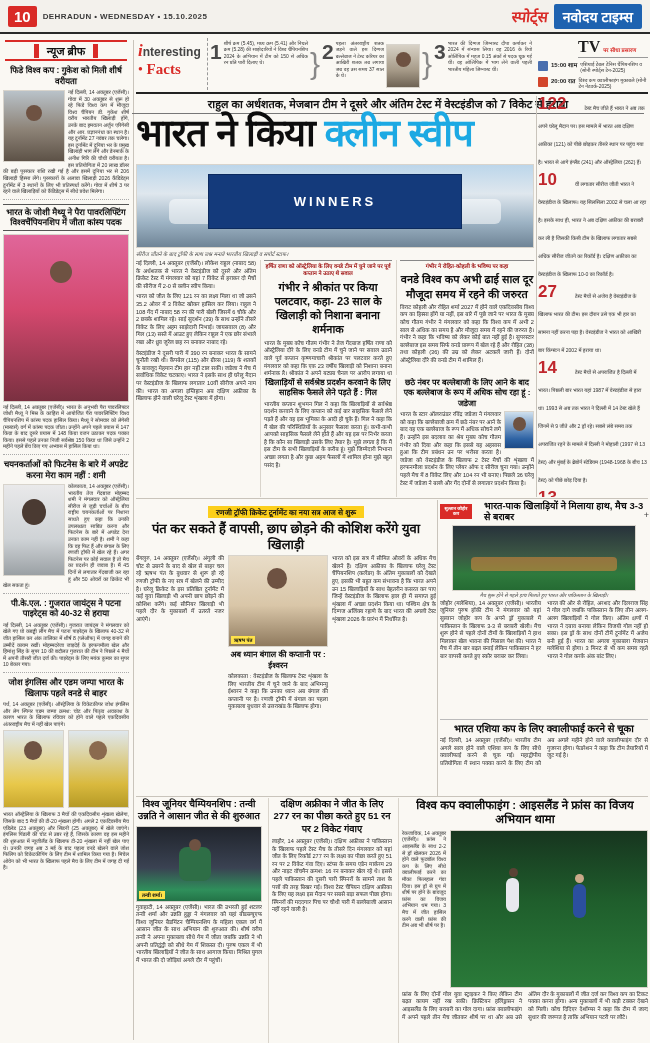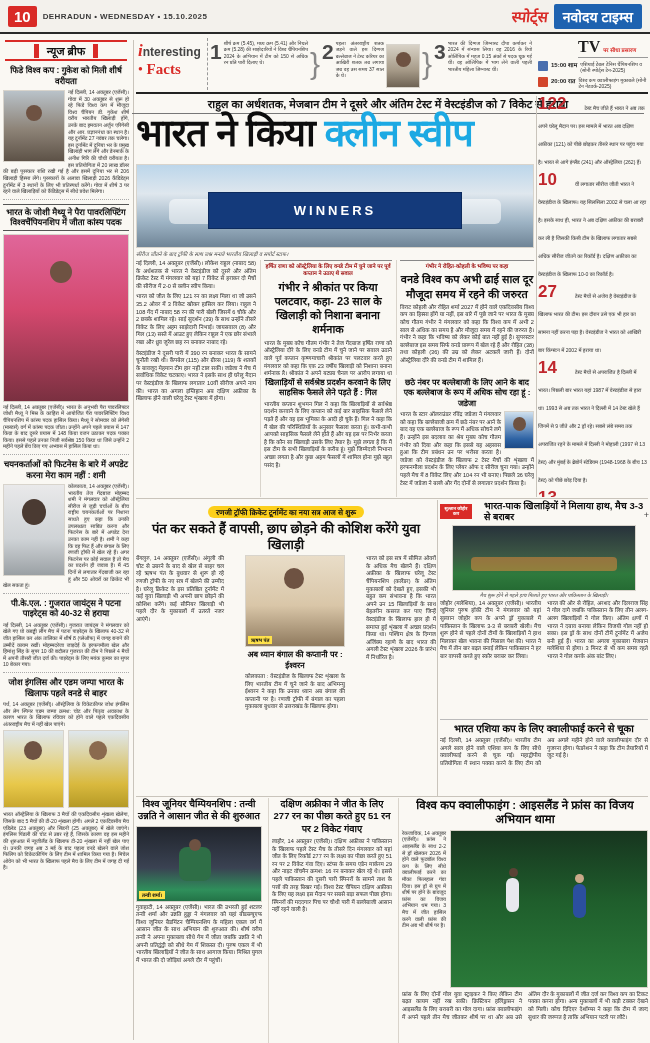--- a/index.html
+++ b/index.html
@@ -78,21 +78,21 @@
 
   
   .rule-thick{left:136px;top:92px;width:512px;height:2px;background:#222;}
   .kicker{left:132px;top:96px;width:512px;font-size:11px;font-weight:bold;text-align:center;
           border-bottom:1px solid #777;padding-bottom:2px;color:#111;}
   .mainhead{left:136px;top:112px;width:400px;height:50px;font-size:38px;font-weight:900;line-height:1.15;
             letter-spacing:-1px;color:#0d0d0d;white-space:nowrap;}
   .mainhead .blue{color:#1ca9e3;}
   .leadphoto{left:136px;top:164px;width:398px;height:84px;}
   .winners{position:absolute;left:18%;right:18%;bottom:22%;background:#143a7b;color:#fff;text-align:center;
-           font-weight:bold;font-size:13px;letter-spacing:3px;padding:10px 0;border:1px solid #0c2a5e;}
+           font-weight:bold;font-size:13px;letter-spacing:3px;padding:19px 0;border:1px solid #0c2a5e;}
   .leadcap{left:136px;top:250px;width:398px;font-size:5.4px;color:#444;font-style:italic;}
 
   
   .colA{left:136px;top:260px;width:120px;height:237px;overflow:hidden;}
   .colB{left:260px;top:260px;width:132px;height:115px;overflow:hidden;border-left:1px solid #d9d4cb;padding-left:3px;box-sizing:border-box;}
   .colC{left:396px;top:260px;width:138px;height:115px;overflow:hidden;border-left:1px solid #d9d4cb;padding-left:3px;box-sizing:border-box;}
   .colB2{left:260px;top:378px;width:132px;height:119px;overflow:hidden;border-left:1px solid #d9d4cb;padding-left:3px;box-sizing:border-box;}
   .colC2{left:396px;top:378px;width:138px;height:119px;overflow:hidden;border-left:1px solid #d9d4cb;padding-left:3px;box-sizing:border-box;}
   .art-kicker{font-size:5.6px;font-weight:bold;color:#a01616;text-align:center;border-top:1px solid #888;
               padding-top:2px;line-height:1.3;}
@@ -101,23 +101,23 @@
   .jad-photo{float:right;width:30px;height:38px;margin:0 0 2px 3px;}
 
   
   .statscol{left:538px;top:96px;width:110px;height:401px;overflow:hidden;}
   .stat{margin-bottom:4px;overflow:hidden;}
   .stat .num{float:left;font-size:17px;font-weight:800;color:#c0272d;line-height:.95;margin-right:18px;}
 
   
   .ranji{left:136px;top:500px;width:300px;height:256px;overflow:hidden;}
   .ykicker-wrap{text-align:center;margin:1px 0 2px;}
-  .ykicker{display:inline-block;background:#fccf1b;font-size:7.5px;font-weight:bold;padding:1px 8px;color:#111;border-radius:6px;}
+  .ykicker{display:inline-block;background:#fccf1b;font-size:7.5px;font-weight:bold;padding:1px 8px;color:#111;}
   .ranji-head{font-size:13px;font-weight:bold;text-align:center;line-height:1.2;margin-bottom:3px;color:#0d0d0d;}
-  .ranji-cols{display:flex;gap:21px;}
+  .ranji-cols{display:flex;gap:4px;}
   .ranji-c1{width:88px;flex:none;}
   .ranji-c2{width:100px;flex:none;}
   .ranji-c3{flex:1;}
   .pant-photo{width:100%;height:92px;margin-bottom:3px;}
   .chip{position:absolute;left:2px;bottom:2px;background:#ffe24a;font-size:5.2px;font-weight:bold;padding:0 3px;color:#111;}
 
   
   .hockey{left:440px;top:500px;width:208px;height:296px;overflow:hidden;}
   .hk-headrow{display:flex;gap:12px;align-items:center;margin-bottom:2px;}
   .hk-badge{background:#d92b27;color:#fff;font-size:4.6px;font-weight:bold;text-align:center;line-height:1.25;

